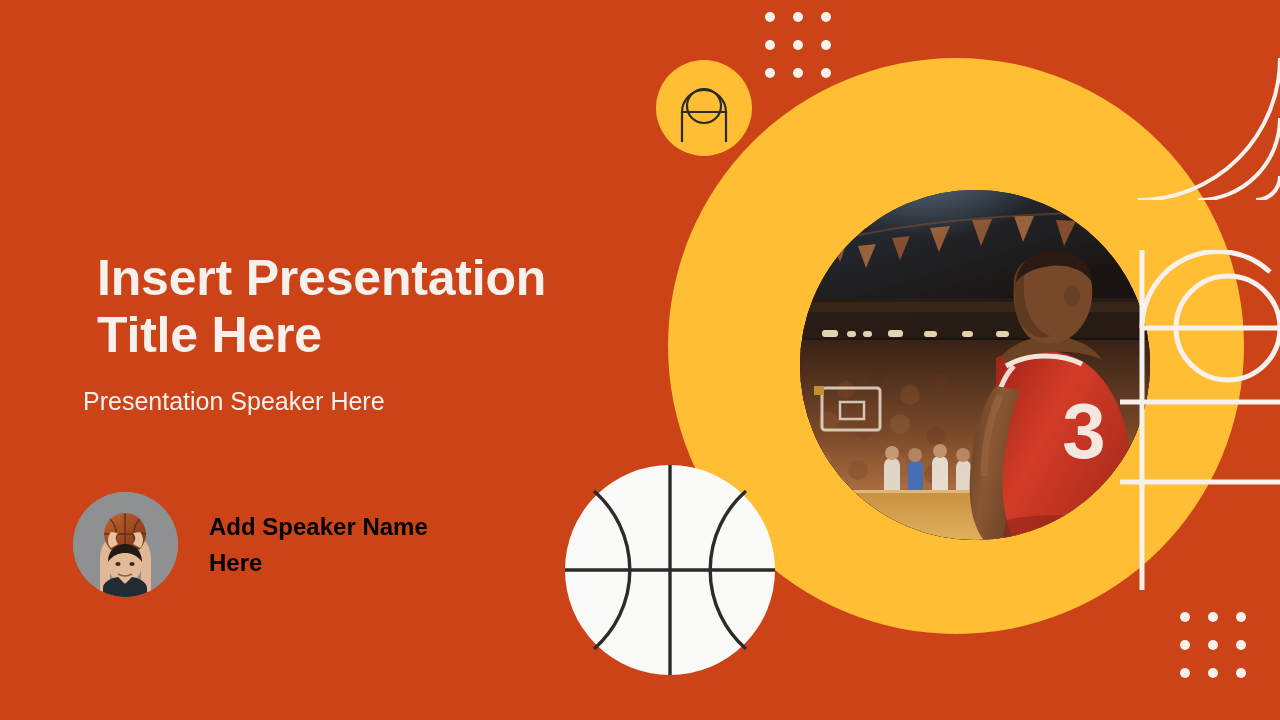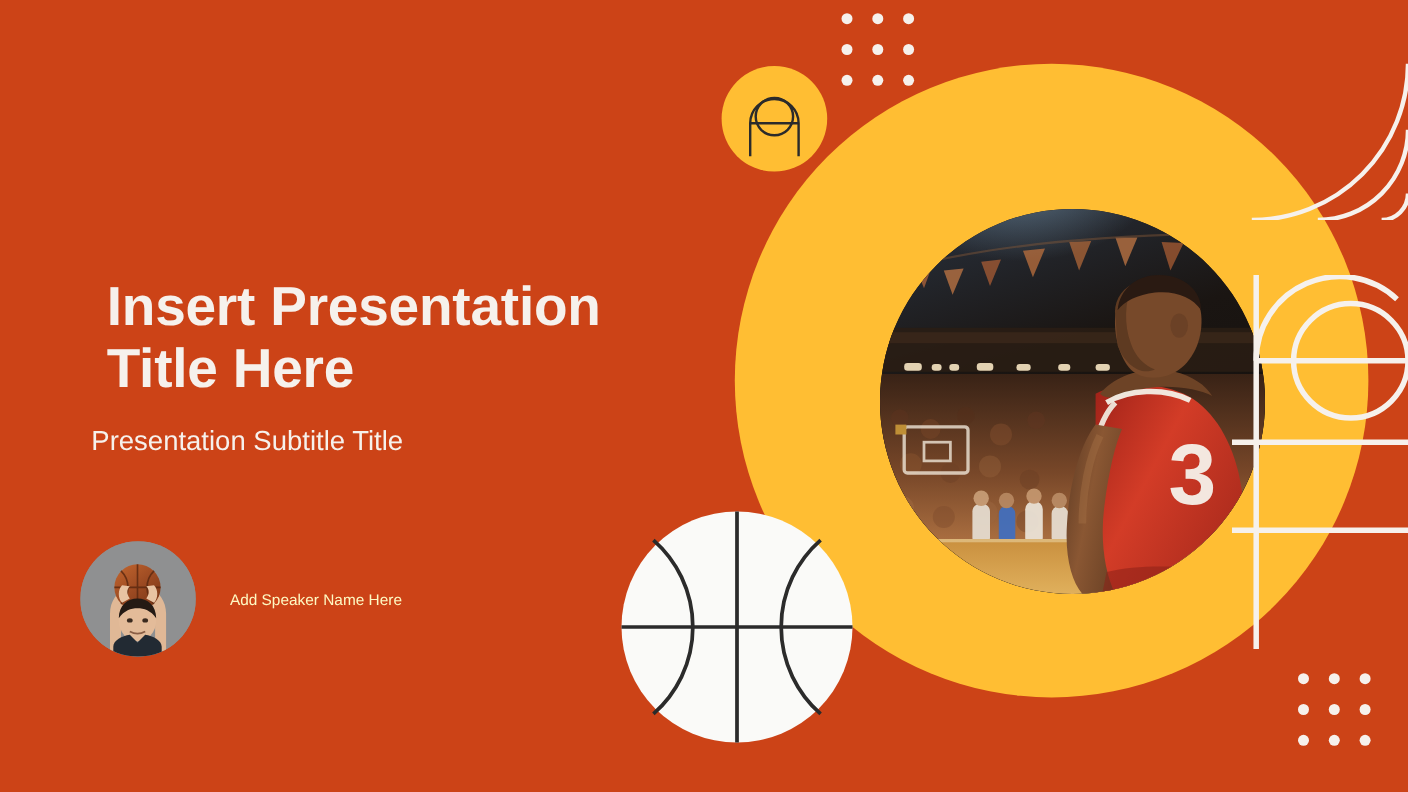--- a/index.html
+++ b/index.html
@@ -117,24 +117,24 @@
     width: 105px; height: 105px;
     border-radius: 50%;
     overflow: hidden;
     background: #8e8e8e;
     flex: none;
   }
   #speaker-avatar svg { display:block; width:100%; height:100%; }
   #speaker-name {
     margin-left: 31px;
     width: 250px;
-    font-size: 14px;
+    font-size: 24px;
     line-height: 36px;
-    font-weight: 400;
-    color: #fef9c3;
+    font-weight: 700;
+    color: #000000;
   }
 </style>
 </head>
 <body>
 
 <div id="slide">
 
   <div class="deco" id="big-yellow-circle"></div>
 
   <div class="deco" id="hero-photo">
@@ -335,21 +335,21 @@
     <i></i>
       <i></i>
       <i></i>
     <i></i>
       <i></i>
       <i></i>
   </div>
 
   <div id="title-block">
     <h1 id="slide-title">Insert Presentation Title Here</h1>
-    <p id="slide-subtitle">Presentation Subtitle Title</p>
+    <p id="slide-subtitle">Presentation Speaker Here</p>
   </div>
 
   <div id="speaker-row">
     <div id="speaker-avatar">
       <svg viewBox="0 0 105 105" preserveAspectRatio="xMidYMid slice">
         <defs>
           <linearGradient id="ballG" x1="0" y1="0" x2="0.8" y2="1">
             <stop offset="0%" stop-color="#c4672f"></stop>
             <stop offset="55%" stop-color="#9c4a22"></stop>
             <stop offset="100%" stop-color="#7a3718"></stop>

